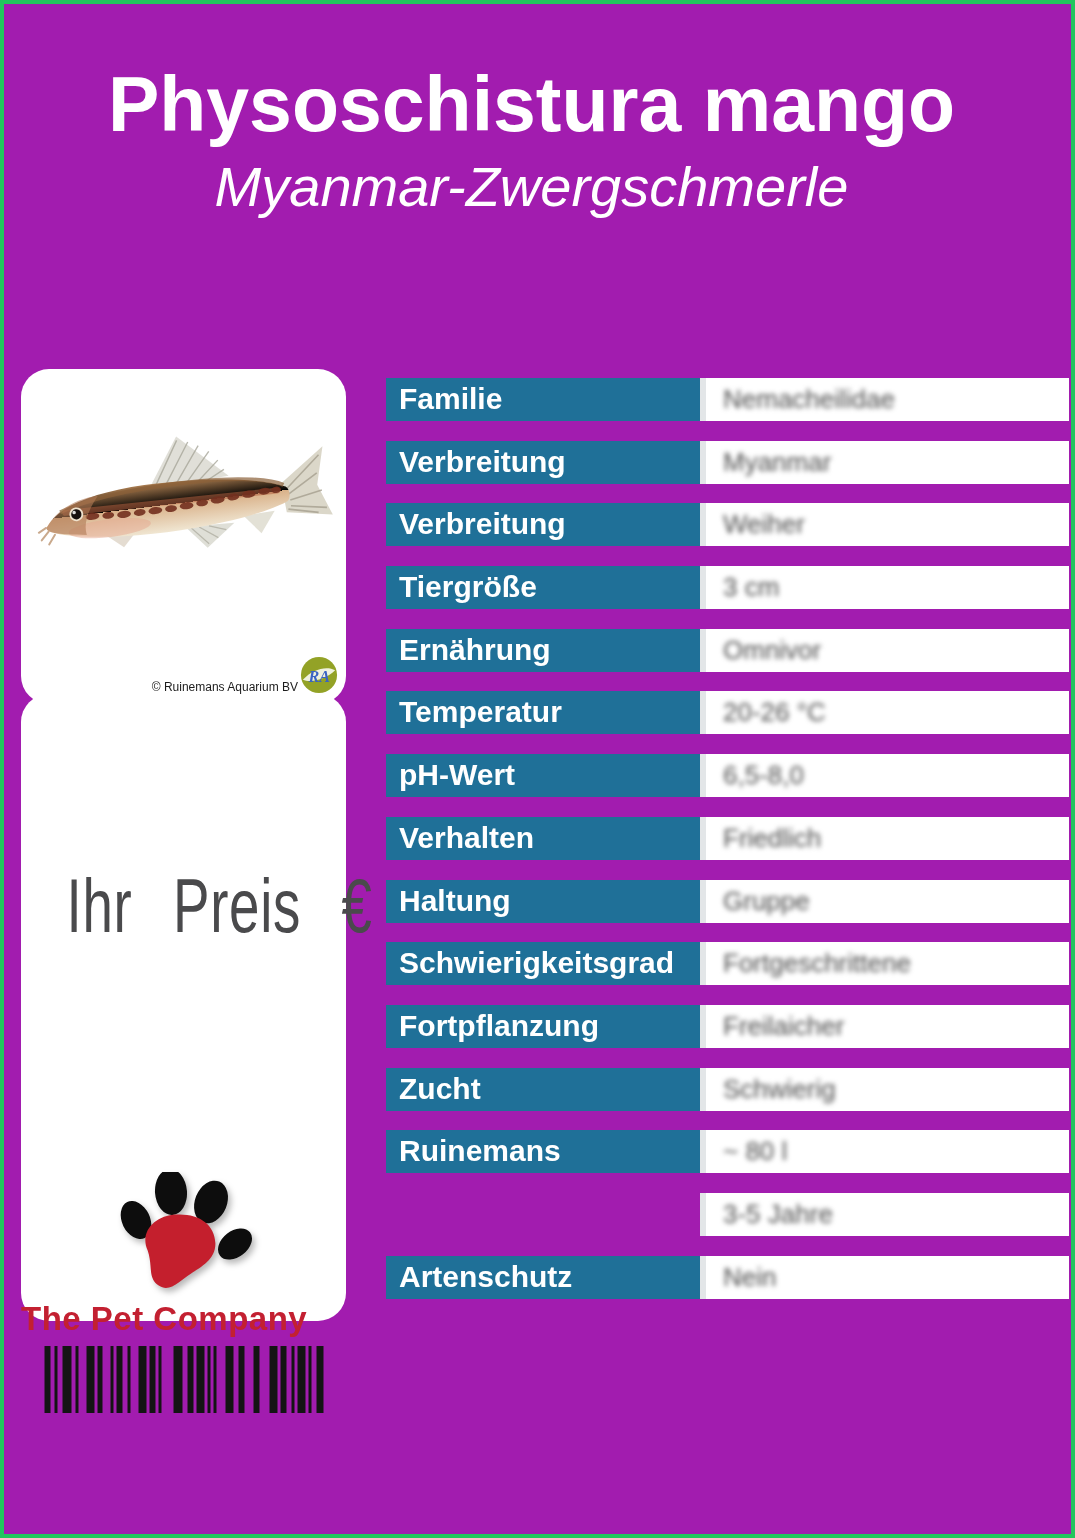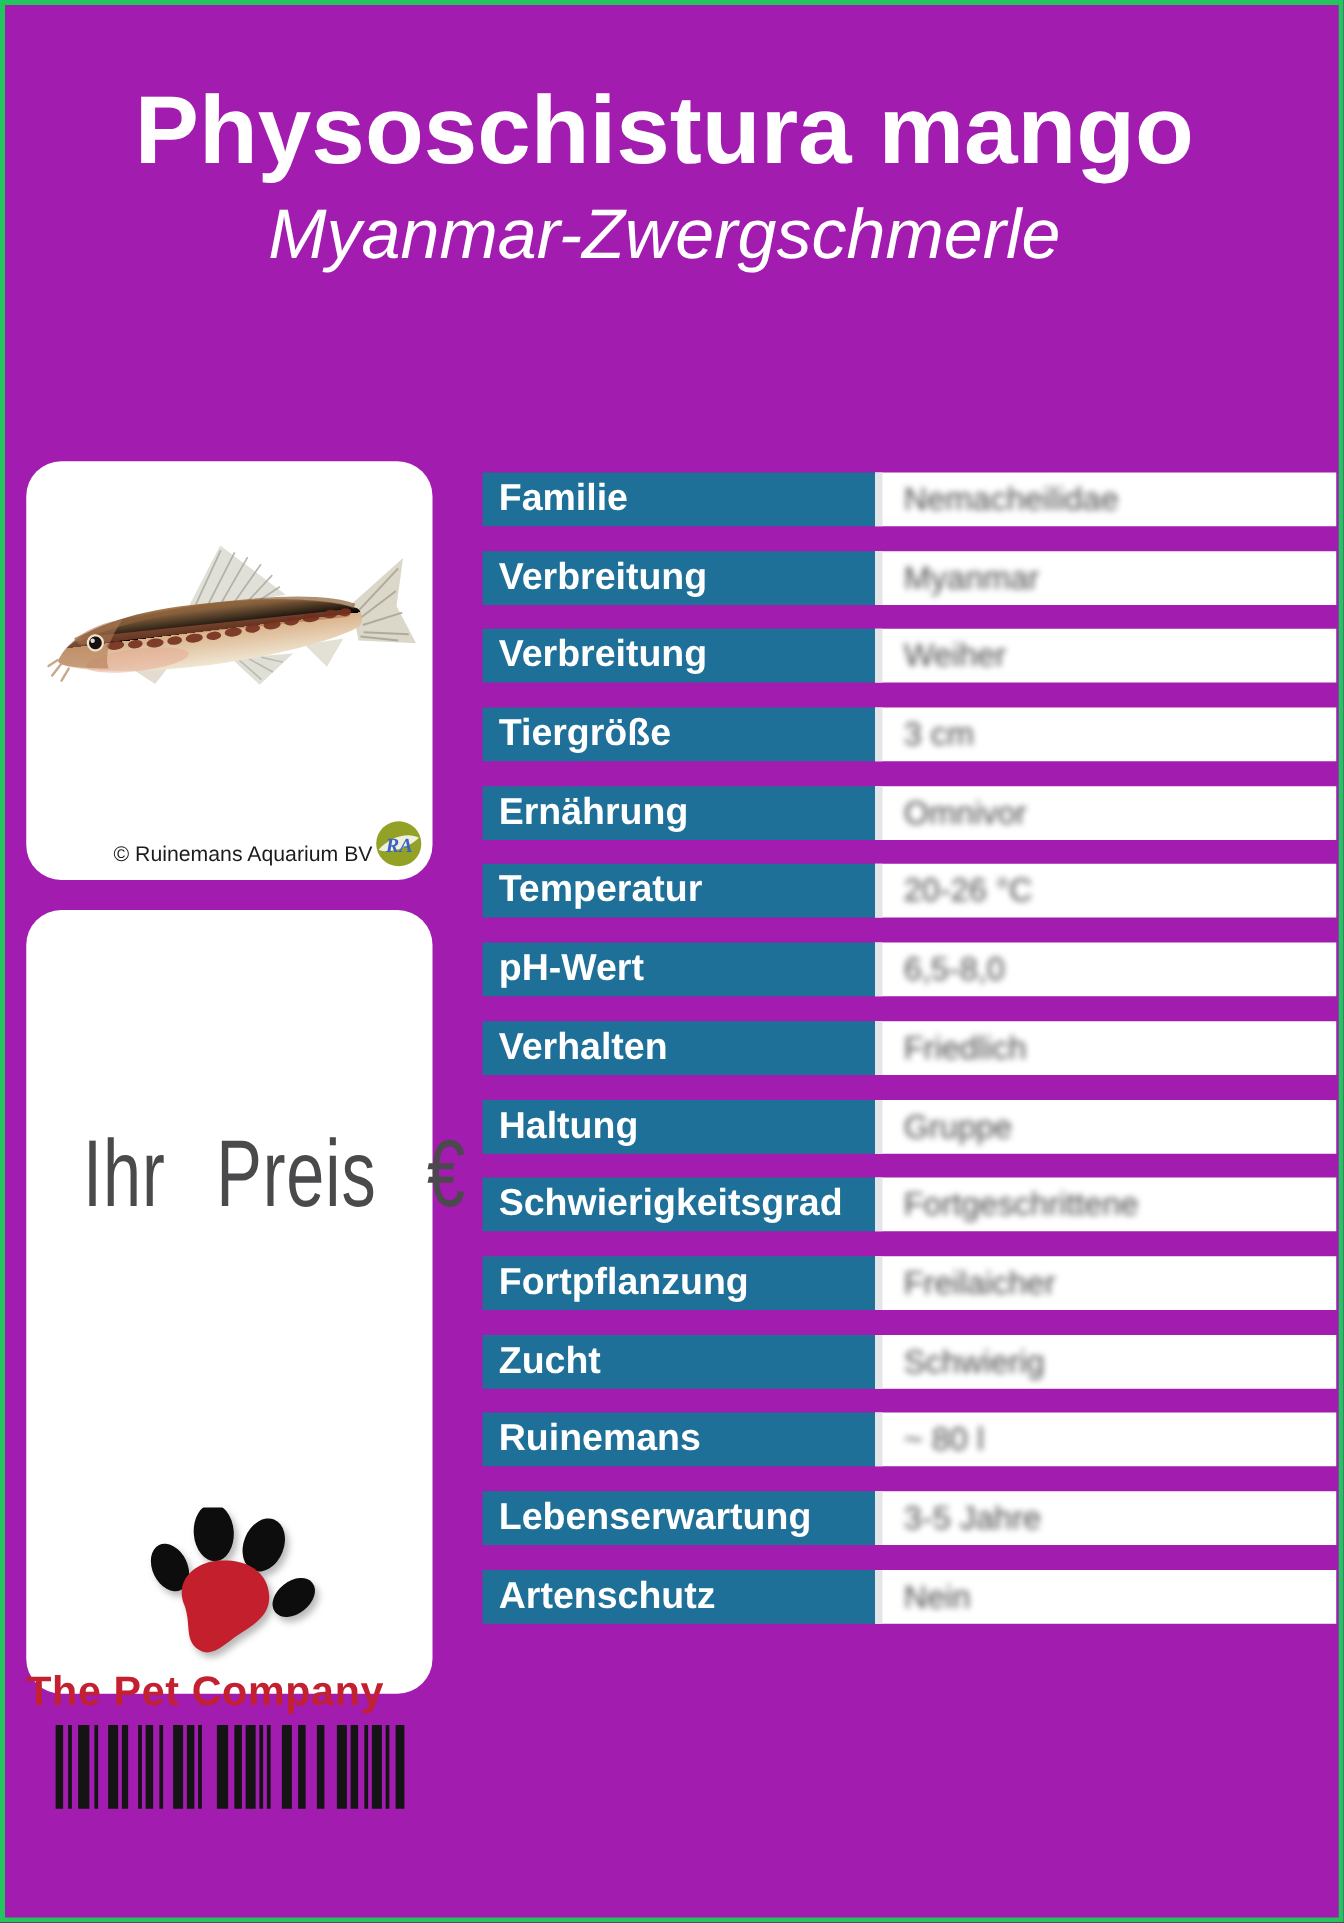--- a/index.html
+++ b/index.html
@@ -36,29 +36,29 @@
 
   
   .card {
     position: absolute;
     left: 17px;
     width: 325px;
     background: #ffffff;
     border-radius: 28px;
   }
   .fish-card  { top: 365px; height: 335px; }
-  .price-card { top: 724px; height: 627px; }
+  .price-card { top: 690px; height: 627px; }
 
   .fish-svg { position: absolute; left: 16px; top: 58px; width: 296px; height: 150px; }
 
   .copyright {
     position: absolute;
     right: 48px;
     bottom: 10px;
-    font-size: 17px;
+    font-size: 12px;
     color: #1c1c1c;
     white-space: nowrap;
   }
   .ra-logo { position: absolute; right: 8px; bottom: 10px; width: 38px; height: 38px; }
 
   .price-label {
     position: absolute;
     top: 168px;
     width: 100%;
     text-align: center;
@@ -297,21 +297,20 @@
       </div>
     <div class="row">
         <div class="label">Zucht</div>
         <div class="value"><span>Schwierig</span></div>
       </div>
     <div class="row">
         <div class="label">Ruinemans</div>
         <div class="value"><span>~ 80 l</span></div>
       </div>
     <div class="row">
-        <div class="label">Lebenserwartung</div>
         <div class="value"><span>3-5 Jahre</span></div>
       </div>
     <div class="row">
         <div class="label">Artenschutz</div>
         <div class="value"><span>Nein</span></div>
       </div>
   </div>
 
 </div>
 

